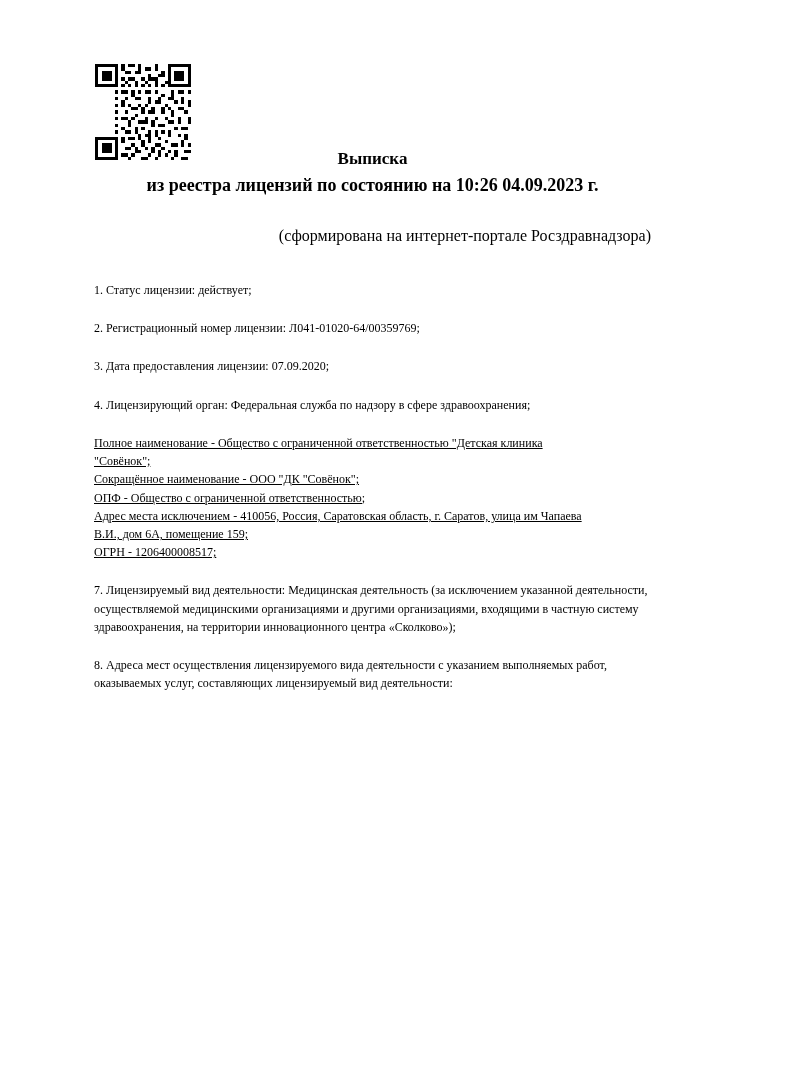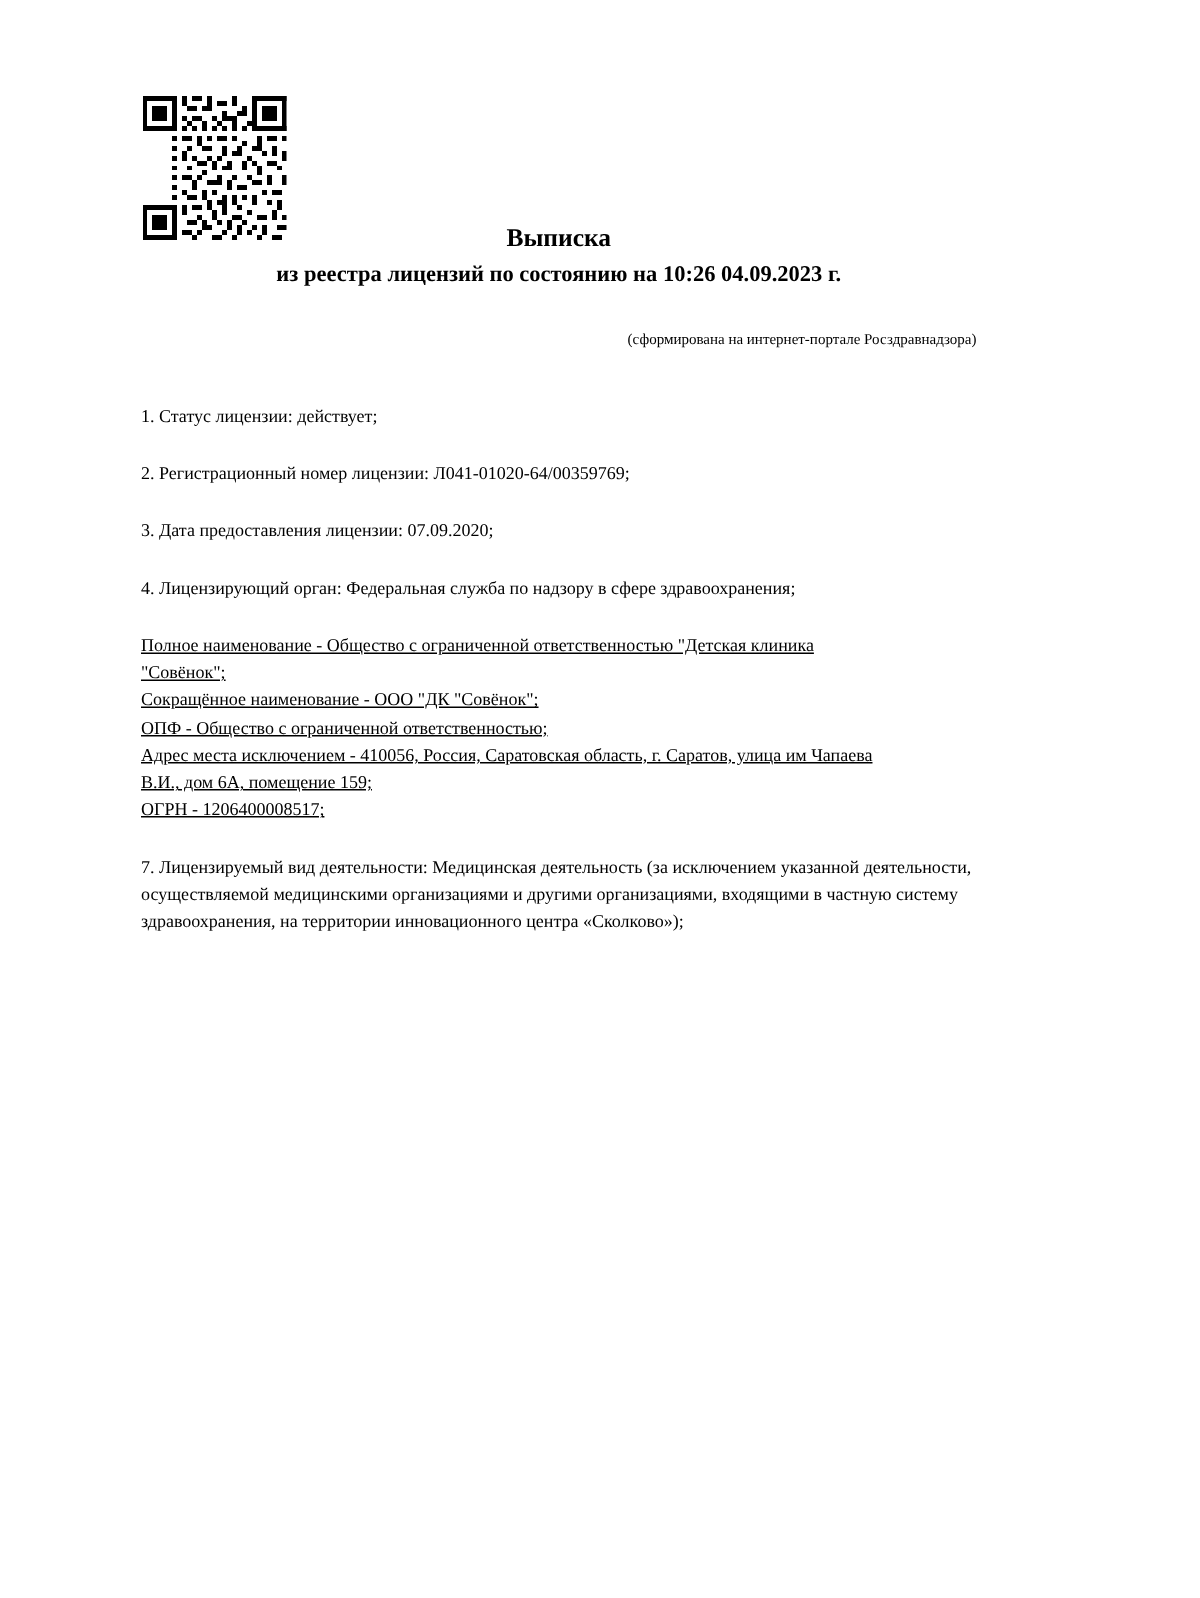--- a/index.html
+++ b/index.html
@@ -37,28 +37,28 @@
     margin-top: 0;
     padding-top: 146px;
     text-align: center;
   }
   .doc-title-line1 {
     font-size: 17px;
     font-weight: bold;
     line-height: 1.5;
   }
   .doc-title-line2 {
-    font-size: 15px;
+    font-size: 18px;
     font-weight: bold;
     line-height: 1.5;
   }
   .subtitle {
     margin-top: 26px;
     text-align: right;
-    font-size: 10px;
+    font-size: 16px;
     line-height: 1.4;
   }
 
   .body-block {
     margin-top: 34px;
     font-size: 12px;
     line-height: 1.52;
     text-align: left;
   }
   .para {
@@ -248,15 +248,16 @@
       <span class="ln">Полное наименование - Общество с ограниченной ответственностью "Детская клиника</span>
       <span class="ln">"Совёнок";</span>
       <span class="ln">Сокращённое наименование - ООО "ДК "Совёнок";</span>
       <span class="ln">ОПФ - Общество с ограниченной ответственностью;</span>
       <span class="ln">Адрес места исключением - 410056, Россия, Саратовская область, г. Саратов, улица им Чапаева</span>
       <span class="ln">В.И., дом 6А, помещение 159;</span>
       <span class="ln">ОГРН - 1206400008517;</span>
     </div>
 
     <p class="para">7. Лицензируемый вид деятельности: Медицинская деятельность (за исключением указанной деятельности, осуществляемой медицинскими организациями и другими организациями, входящими в частную систему здравоохранения, на территории инновационного центра «Сколково»);</p>
+    <p class="para tight">8. Адреса мест осуществления лицензируемого вида деятельности с указанием выполняемых работ, оказываемых услуг, составляющих лицензируемый вид деятельности:</p>
   </div>
 
 </div>
 
 </body></html>

